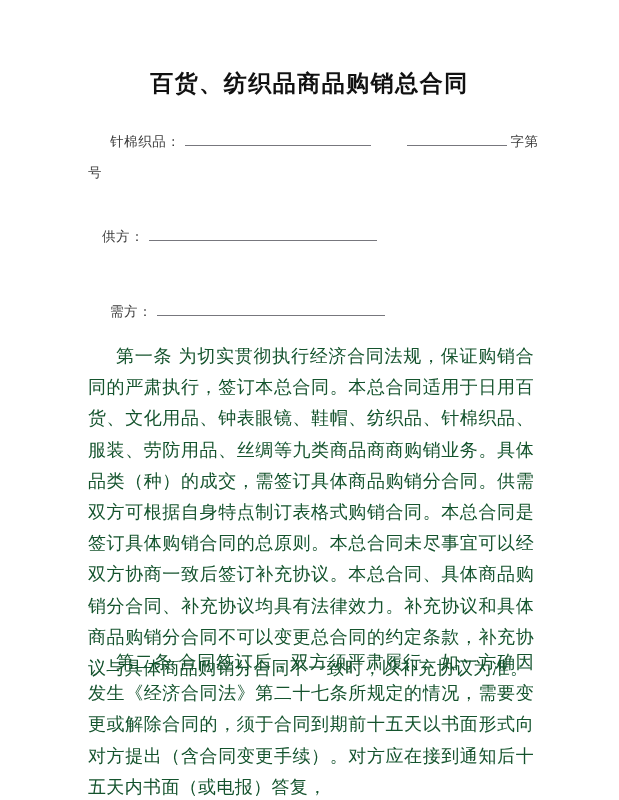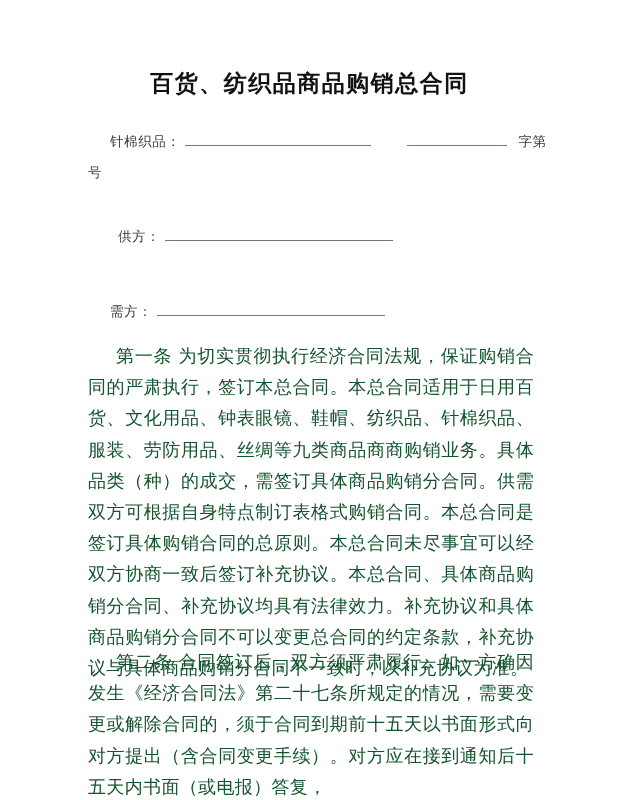--- a/index.html
+++ b/index.html
@@ -56,25 +56,25 @@
   .rule {
     display: inline-block;
     vertical-align: baseline;
     border-bottom: 1.4px solid #77777d;
     height: 13px;
   }
 
   .contract-no-row { top: 131px; left: 110px; }
   .rule-a { width: 186px; margin-left: 4px; }
   .rule-b { width: 100px; margin-left: 36px; }
-  .suffix-zi { margin-left: 12px; }
+  .suffix-zi { margin-left: 4px; }
 
   .hao-row { top: 162px; left: 88px; }
 
-  .supplier-row { top: 226px; left: 118px; }
+  .supplier-row { top: 226px; left: 102px; }
   .buyer-row    { top: 285px; left: 110px; margin-top: 16px; }
   .rule-party { width: 228px; margin-left: 5px; }
 
   
   .para {
     position: absolute;
     left: 88px;
     width: 446px;
     font-size: 18px;
     color: #14532d;

